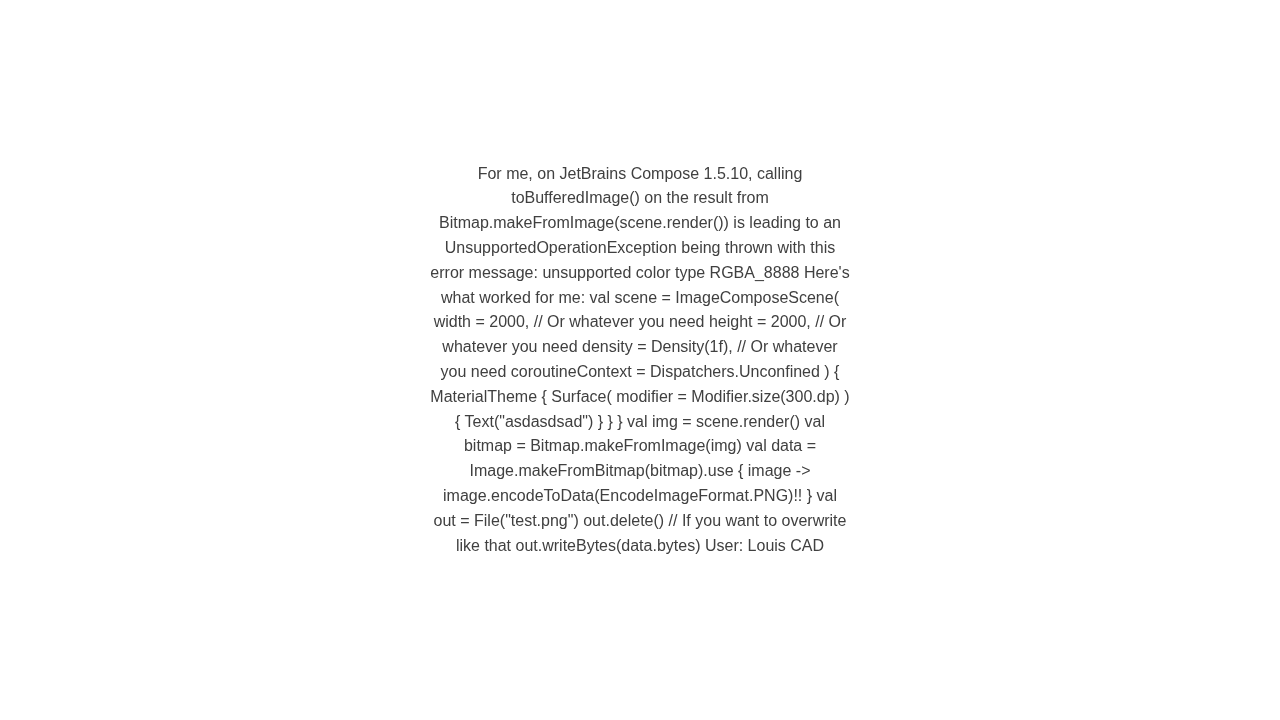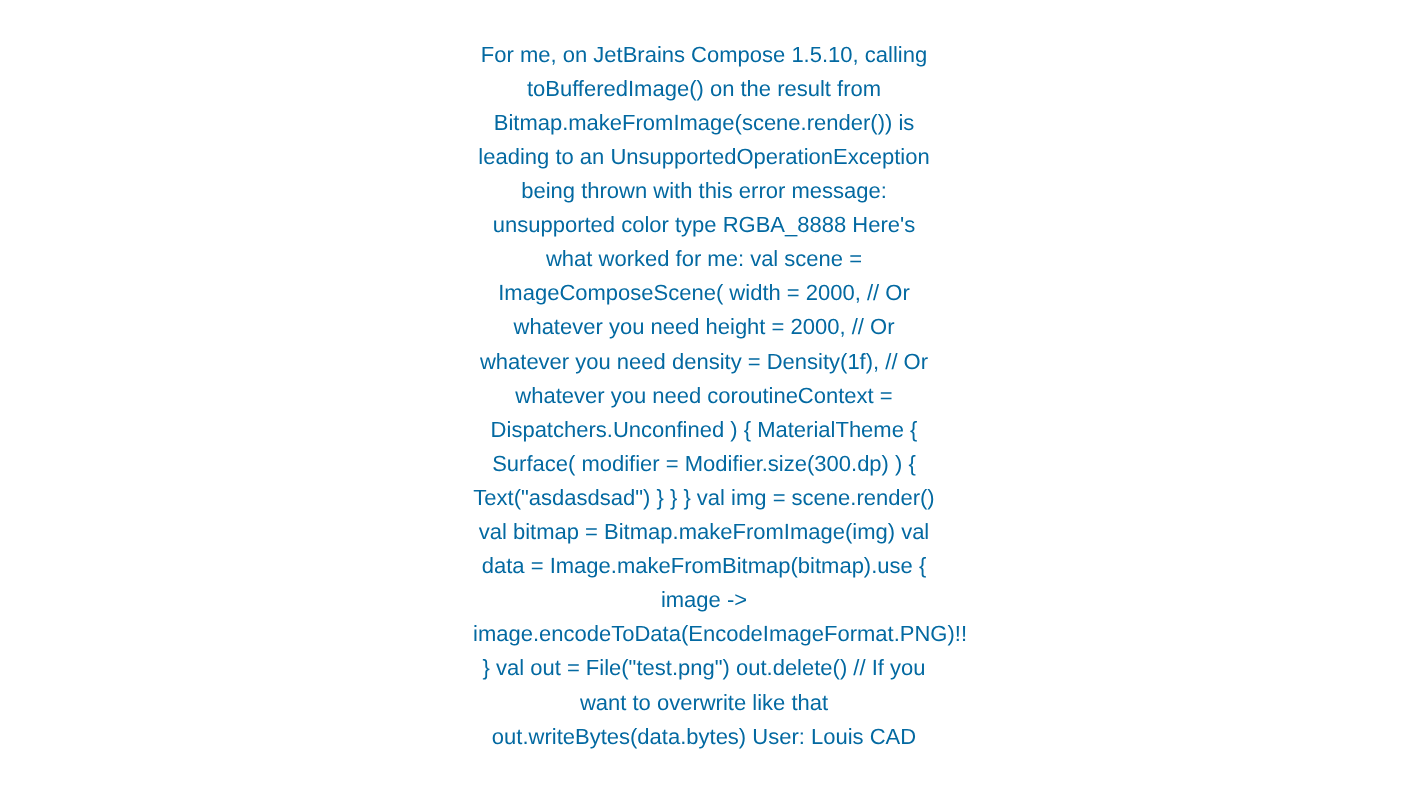--- a/index.html
+++ b/index.html
@@ -12,21 +12,21 @@
       height: 720px;
       background-color: #ffffff;
       display: flex;
       align-items: center;
       justify-content: center;
       font-family: Arial, sans-serif;
     }
     .content-block {
       max-width: 420px;
       text-align: center;
-      font-size: 20px;
+      font-size: 16px;
       line-height: 1.55;
-      color: #0369a1;
+      color: #404040;
     }
   </style>
 </head>
 <body>
 
 <div class="content-block">For me, on JetBrains Compose 1.5.10, calling toBufferedImage() on the result from Bitmap.makeFromImage(scene.render()) is leading to an UnsupportedOperationException being thrown with this error message: unsupported color type RGBA_8888  Here's what worked for me: val scene = ImageComposeScene(     width = 2000, // Or whatever you need     height = 2000, // Or whatever you need     density = Density(1f), // Or whatever you need     coroutineContext = Dispatchers.Unconfined ) {     MaterialTheme {         Surface(         modifier = Modifier.size(300.dp)         ) {             Text("asdasdsad")         }     } } val img = scene.render()   val bitmap = Bitmap.makeFromImage(img) val data = Image.makeFromBitmap(bitmap).use { image -&gt;     image.encodeToData(EncodeImageFormat.PNG)!! } val out = File("test.png") out.delete() // If you want to overwrite like that   out.writeBytes(data.bytes)   User: Louis CAD</div>
 
 </body></html>

